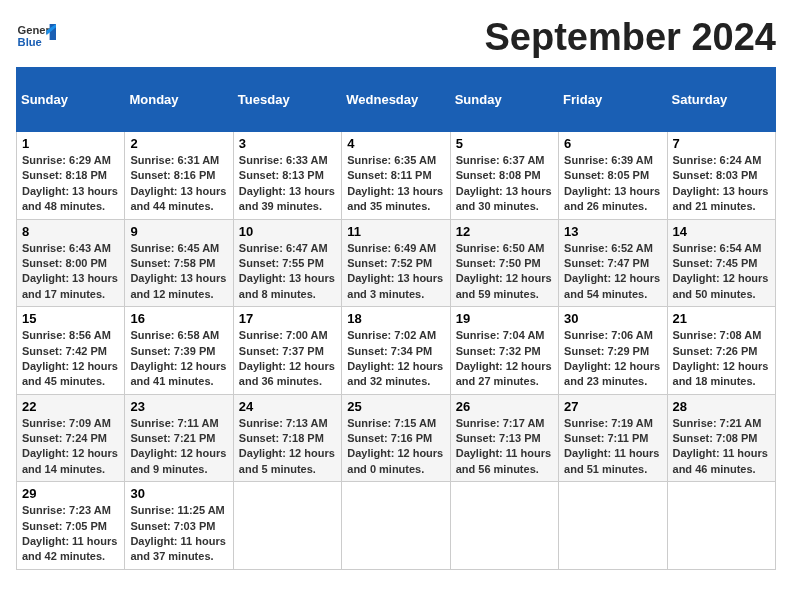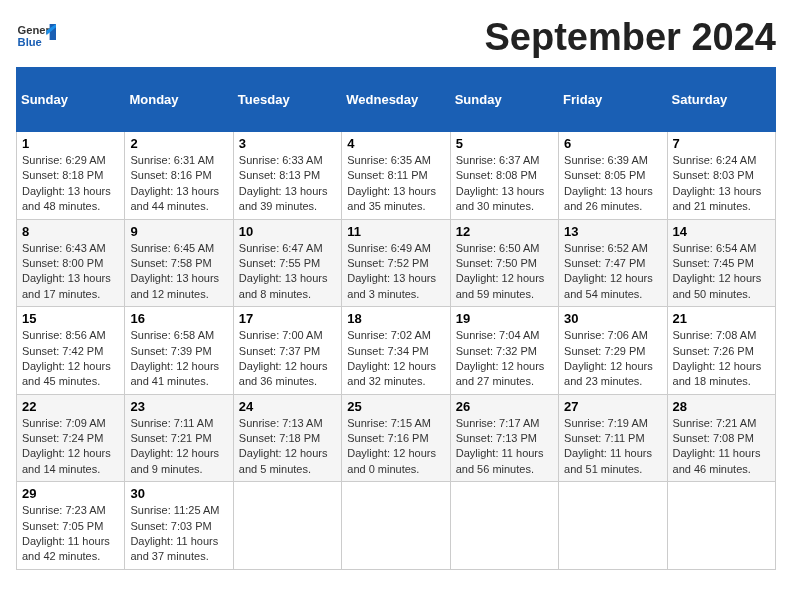--- a/index.html
+++ b/index.html
@@ -67,20 +67,21 @@
     }
     .day-num {
       font-size: 13px;
       font-weight: bold;
       display: block;
       margin-bottom: 2px;
     }
     .day-info {
       color: #333;
       line-height: 1.4;
+      font-weight: bold;
     }
     .empty-cell {
       background: #fff !important;
     }
   </style>
 </head>
 <body>
 
 <div class="header">
   <div class="logo">

